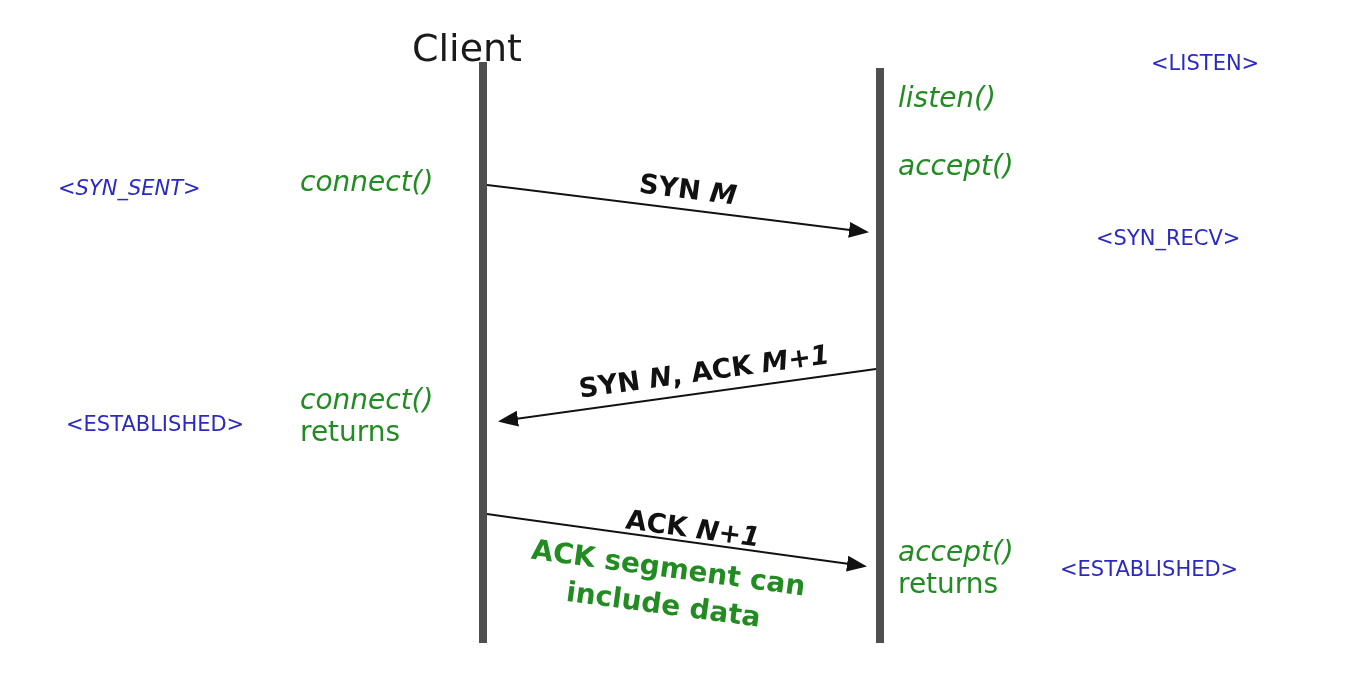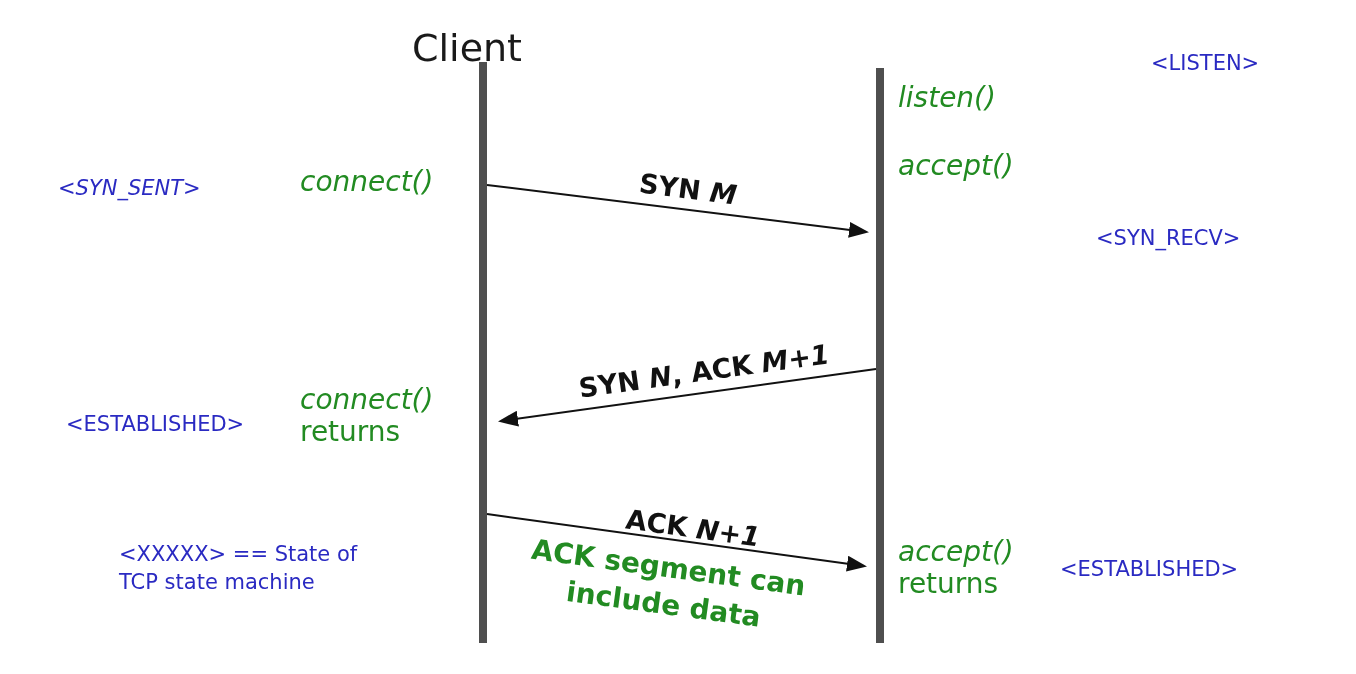--- a/index.html
+++ b/index.html
@@ -114,18 +114,14 @@
   <div class="abs green-call" style="left:300px; top:384px;">
     <div>connect()</div>
     <div class="upright">returns</div>
   </div>
 
   <div class="abs green-call" style="left:898px; top:536px;">
     <div>accept()</div>
     <div class="upright">returns</div>
   </div>
 
-  <div class="abs legend" style="left:119px; top:540px;">
-    <div>&lt;XXXXX&gt; == State of</div>
-    <div>TCP state machine</div>
-  </div>
 
 </div>
 
 </body></html>

